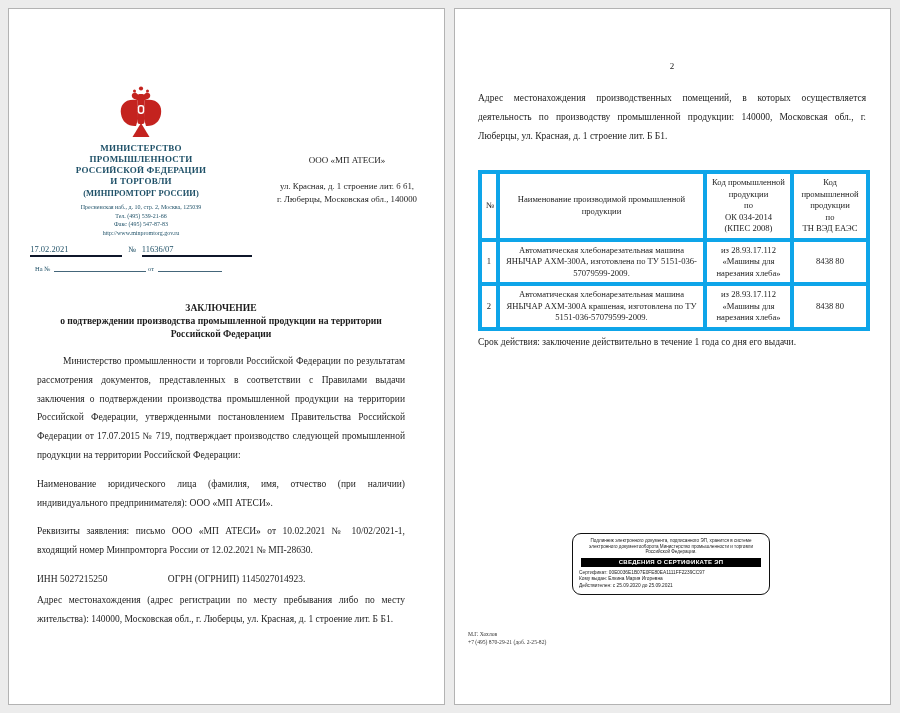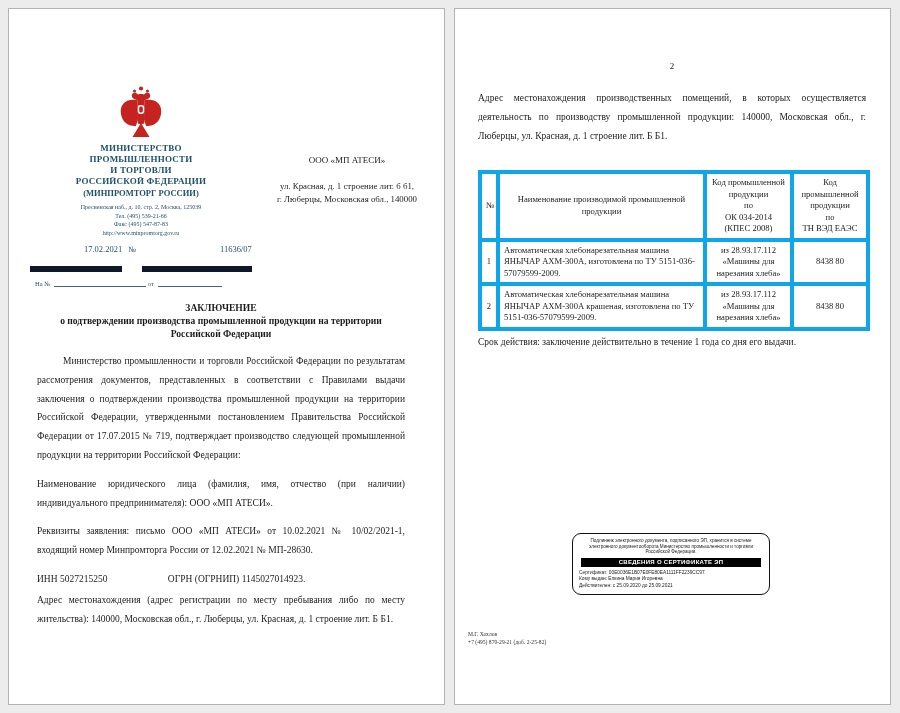--- a/index.html
+++ b/index.html
@@ -18,21 +18,21 @@
   #page2{left:454px;}
 
   
   .lh-left{position:absolute;left:12px;top:76px;width:240px;text-align:center;}
   .emblem{display:block;margin:0 auto 4px auto;}
   .ministry-line{font-weight:bold;font-size:9px;line-height:11px;color:#1f5168;letter-spacing:.2px;}
   .ministry-short{font-weight:bold;font-size:8.5px;line-height:11px;color:#1f5168;margin-top:1px;}
   .lh-addr{font-size:6px;line-height:8.5px;color:#1f5168;margin-top:4px;}
   .lh-contact{font-size:6px;line-height:8.5px;color:#1f5168;}
   .date-row{margin-top:7px;font-size:8.5px;color:#24546a;white-space:nowrap;}
-  .uline{display:inline-block;border-bottom:6px solid #0f172a;text-align:right;padding-bottom:12px;}
+  .uline{display:inline-block;border-bottom:2px solid #0f172a;text-align:left;padding-bottom:1px;}
   .uline.date{width:92px;}
   .uline.num{width:110px;}
   .no-sign{display:inline-block;margin:0 6px;font-size:8px;}
   .ref-row{margin-top:6px;font-size:6.5px;color:#24546a;text-align:left;padding-left:14px;}
   .blank{display:inline-block;border-bottom:1px solid #44667a;height:8px;vertical-align:bottom;}
   .blank.b1{width:92px;margin-left:4px;}
   .blank.b2{width:64px;margin-left:4px;}
 
   .recipient{position:absolute;left:242px;top:145px;width:192px;text-align:center;}
   .recipient-name{font-size:9px;line-height:12px;margin-bottom:14px;}
@@ -55,21 +55,21 @@
   table.goods th, table.goods td{
     border:4px solid #0ea5e9;padding:3px 4px;vertical-align:middle;
     font-size:8.6px;line-height:11.5px;font-weight:normal;
   }
   table.goods th{text-align:center;}
   .col-num{width:18px;}
   .col-name{width:207px;}
   .col-ok{width:87px;}
   .col-tn{width:76px;}
   td.c-num{text-align:center;}
-  td.c-name{text-align:left;}
+  td.c-name{text-align:center;}
   td.c-ok{text-align:center;}
   td.c-tn{text-align:center;}
   .cellline{display:block;}
   .validity{font-size:9.5px;line-height:15px;margin-top:4px;}
   .sig-block{display:flex;justify-content:space-between;align-items:flex-end;margin-top:46px;width:388px;}
   .sig-lines{font-size:9.5px;line-height:13px;}
   .sig-name{font-size:9.5px;line-height:13px;white-space:nowrap;}
 
   
   .eds-stamp{
@@ -103,22 +103,22 @@
         <path d="M19.5 15 C7 13 1.5 20 3 29 C4.3 37 10 41.5 18 41 L20 34 Z"></path>
         <path d="M26.5 15 C39 13 44.5 20 43 29 C41.7 37 36 41.5 28 41 L26 34 Z"></path>
         <path d="M23 38 L14.5 52 L31.5 52 Z"></path>
       </g>
       <rect x="19.8" y="20" width="6.4" height="9" rx="2.4" fill="#ffffff"></rect>
       <rect x="21.2" y="21.5" width="3.6" height="6" rx="1.4" fill="#c4231f"></rect>
     </svg>
 
     <div class="ministry-line">МИНИСТЕРСТВО</div>
     <div class="ministry-line">ПРОМЫШЛЕННОСТИ</div>
+    <div class="ministry-line">РОССИЙСКОЙ ФЕДЕРАЦИИ</div>
     <div class="ministry-line">И ТОРГОВЛИ</div>
-    <div class="ministry-line">РОССИЙСКОЙ ФЕДЕРАЦИИ</div>
     <div class="ministry-short">(МИНПРОМТОРГ РОССИИ)</div>
 
     <div class="lh-addr">Пресненская наб., д. 10, стр. 2, Москва, 125039</div>
     <div class="lh-contact">Тел. (495) 539-21-66</div>
     <div class="lh-contact">Факс (495) 547-87-83</div>
     <div class="lh-contact">http://www.minpromtorg.gov.ru</div>
 
     <div class="date-row">
       <span class="uline date">17.02.2021</span><span class="no-sign">№</span><span class="uline num">11636/07</span>
     </div>

